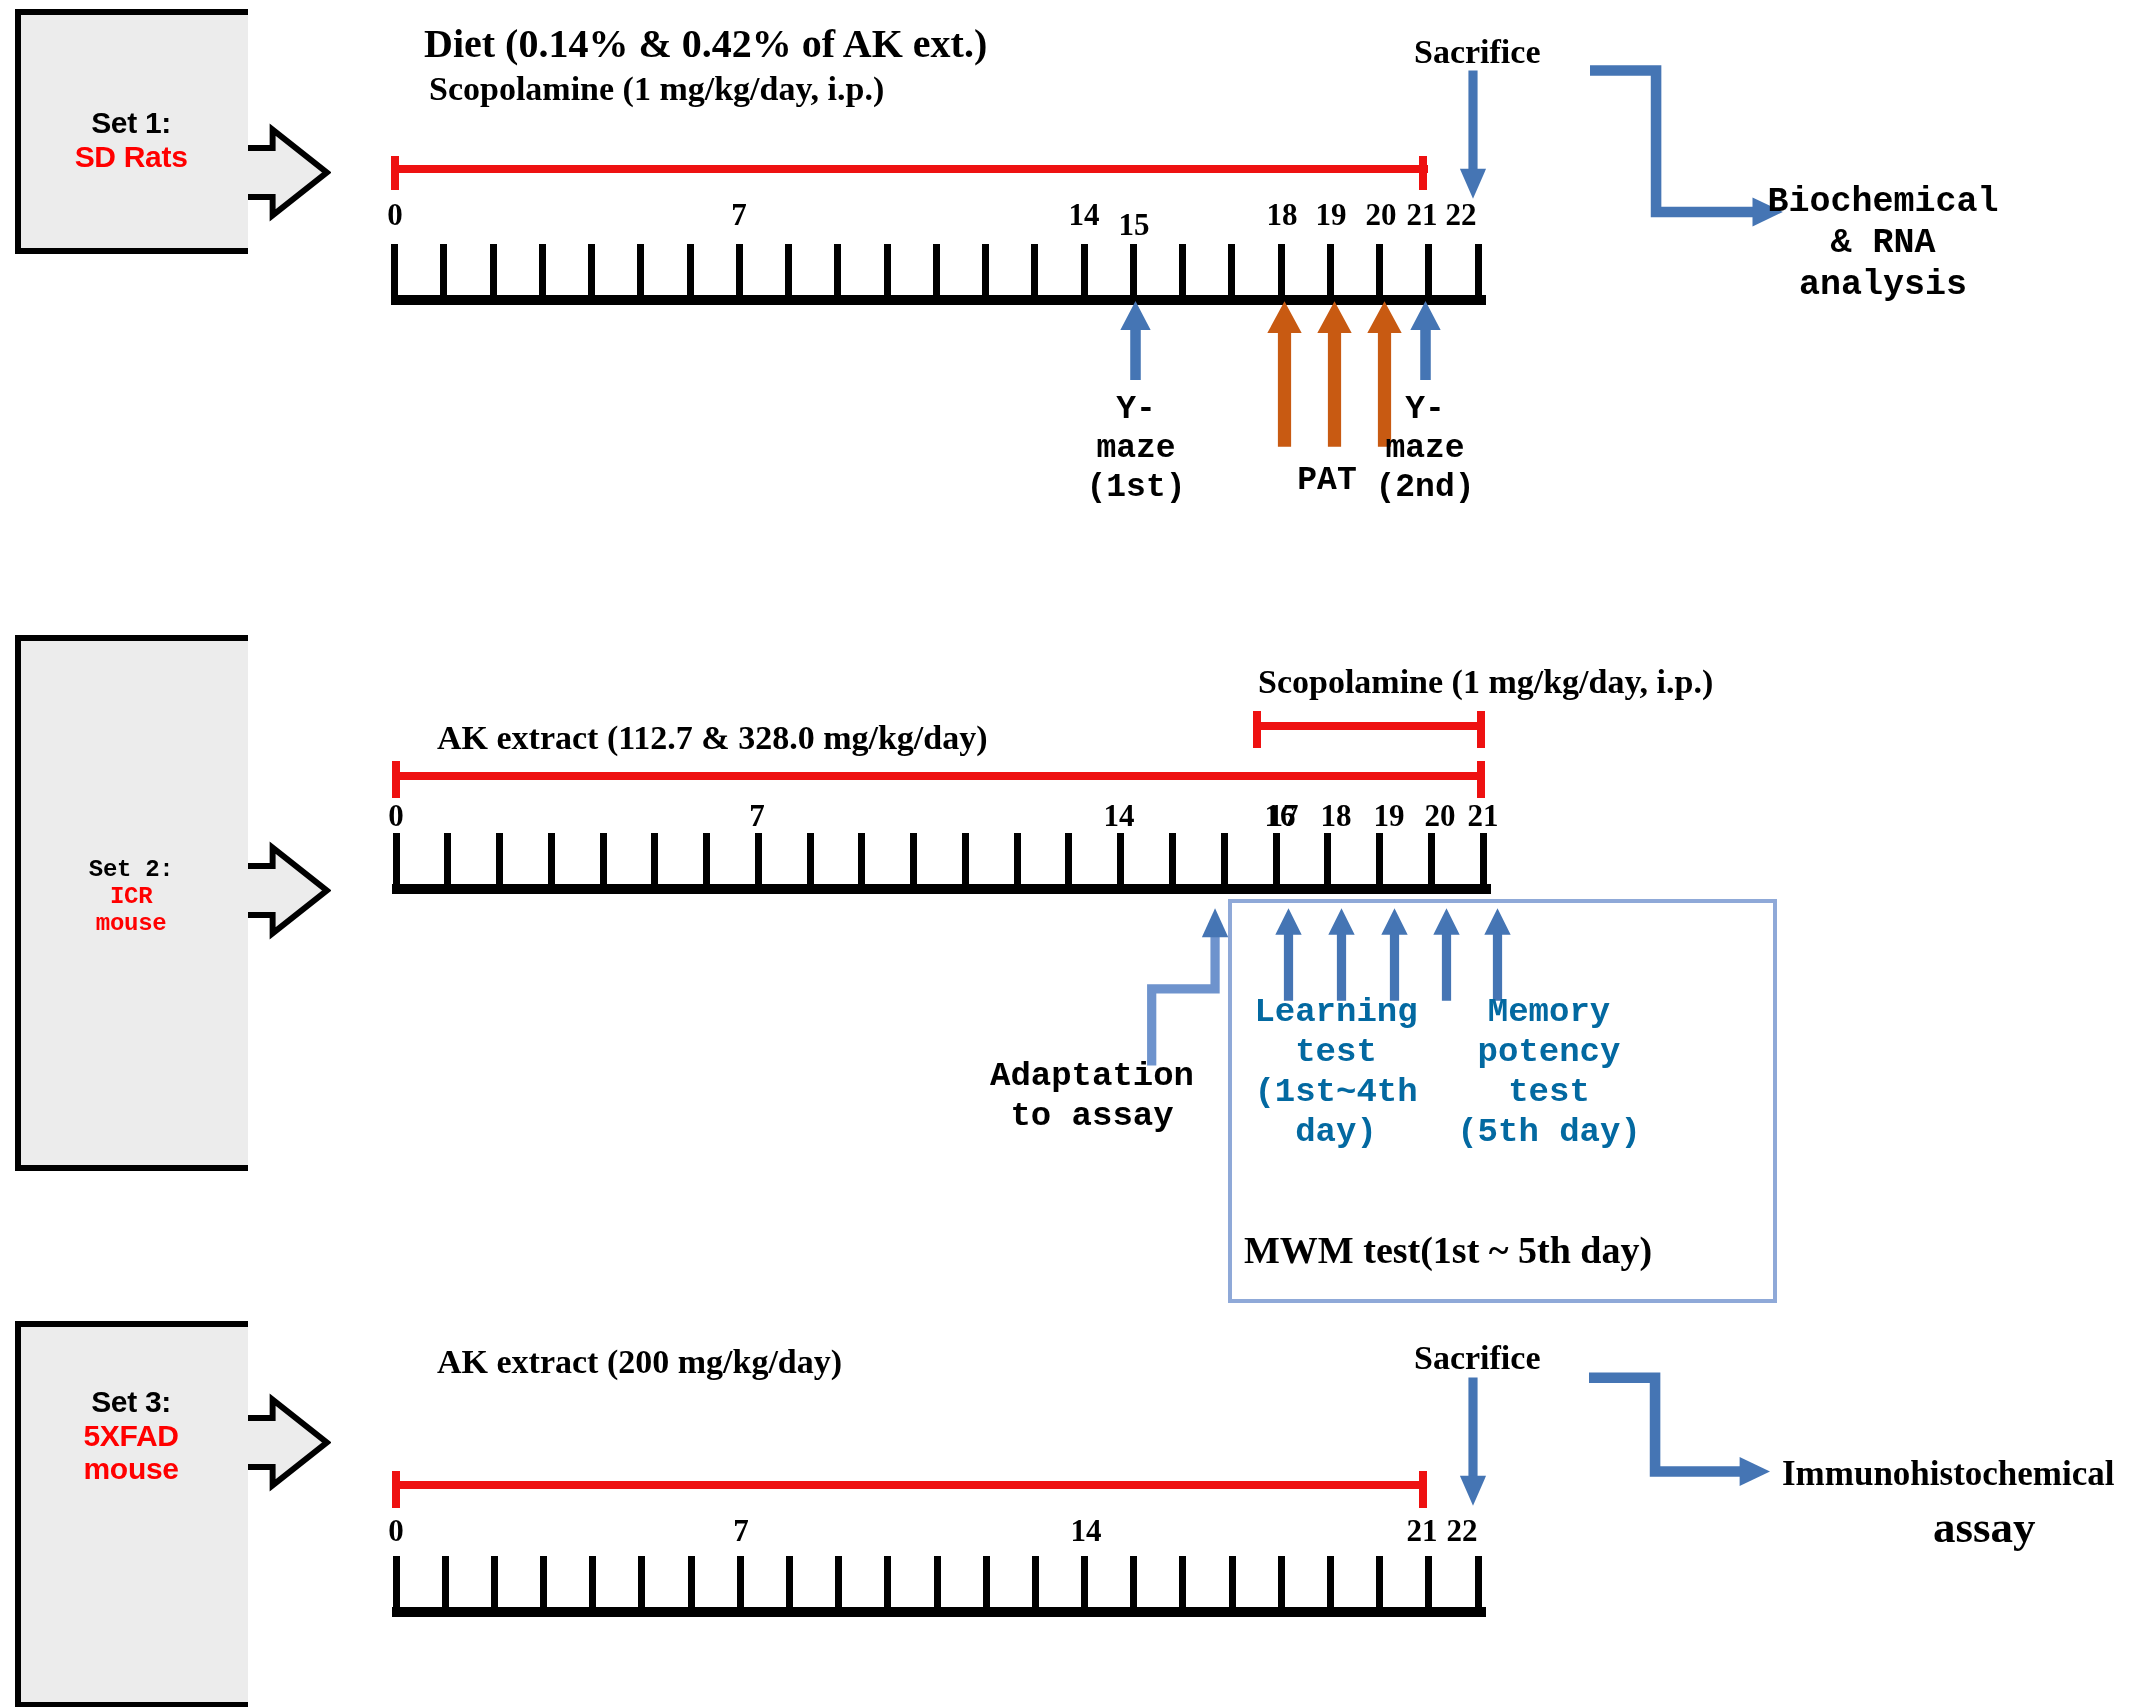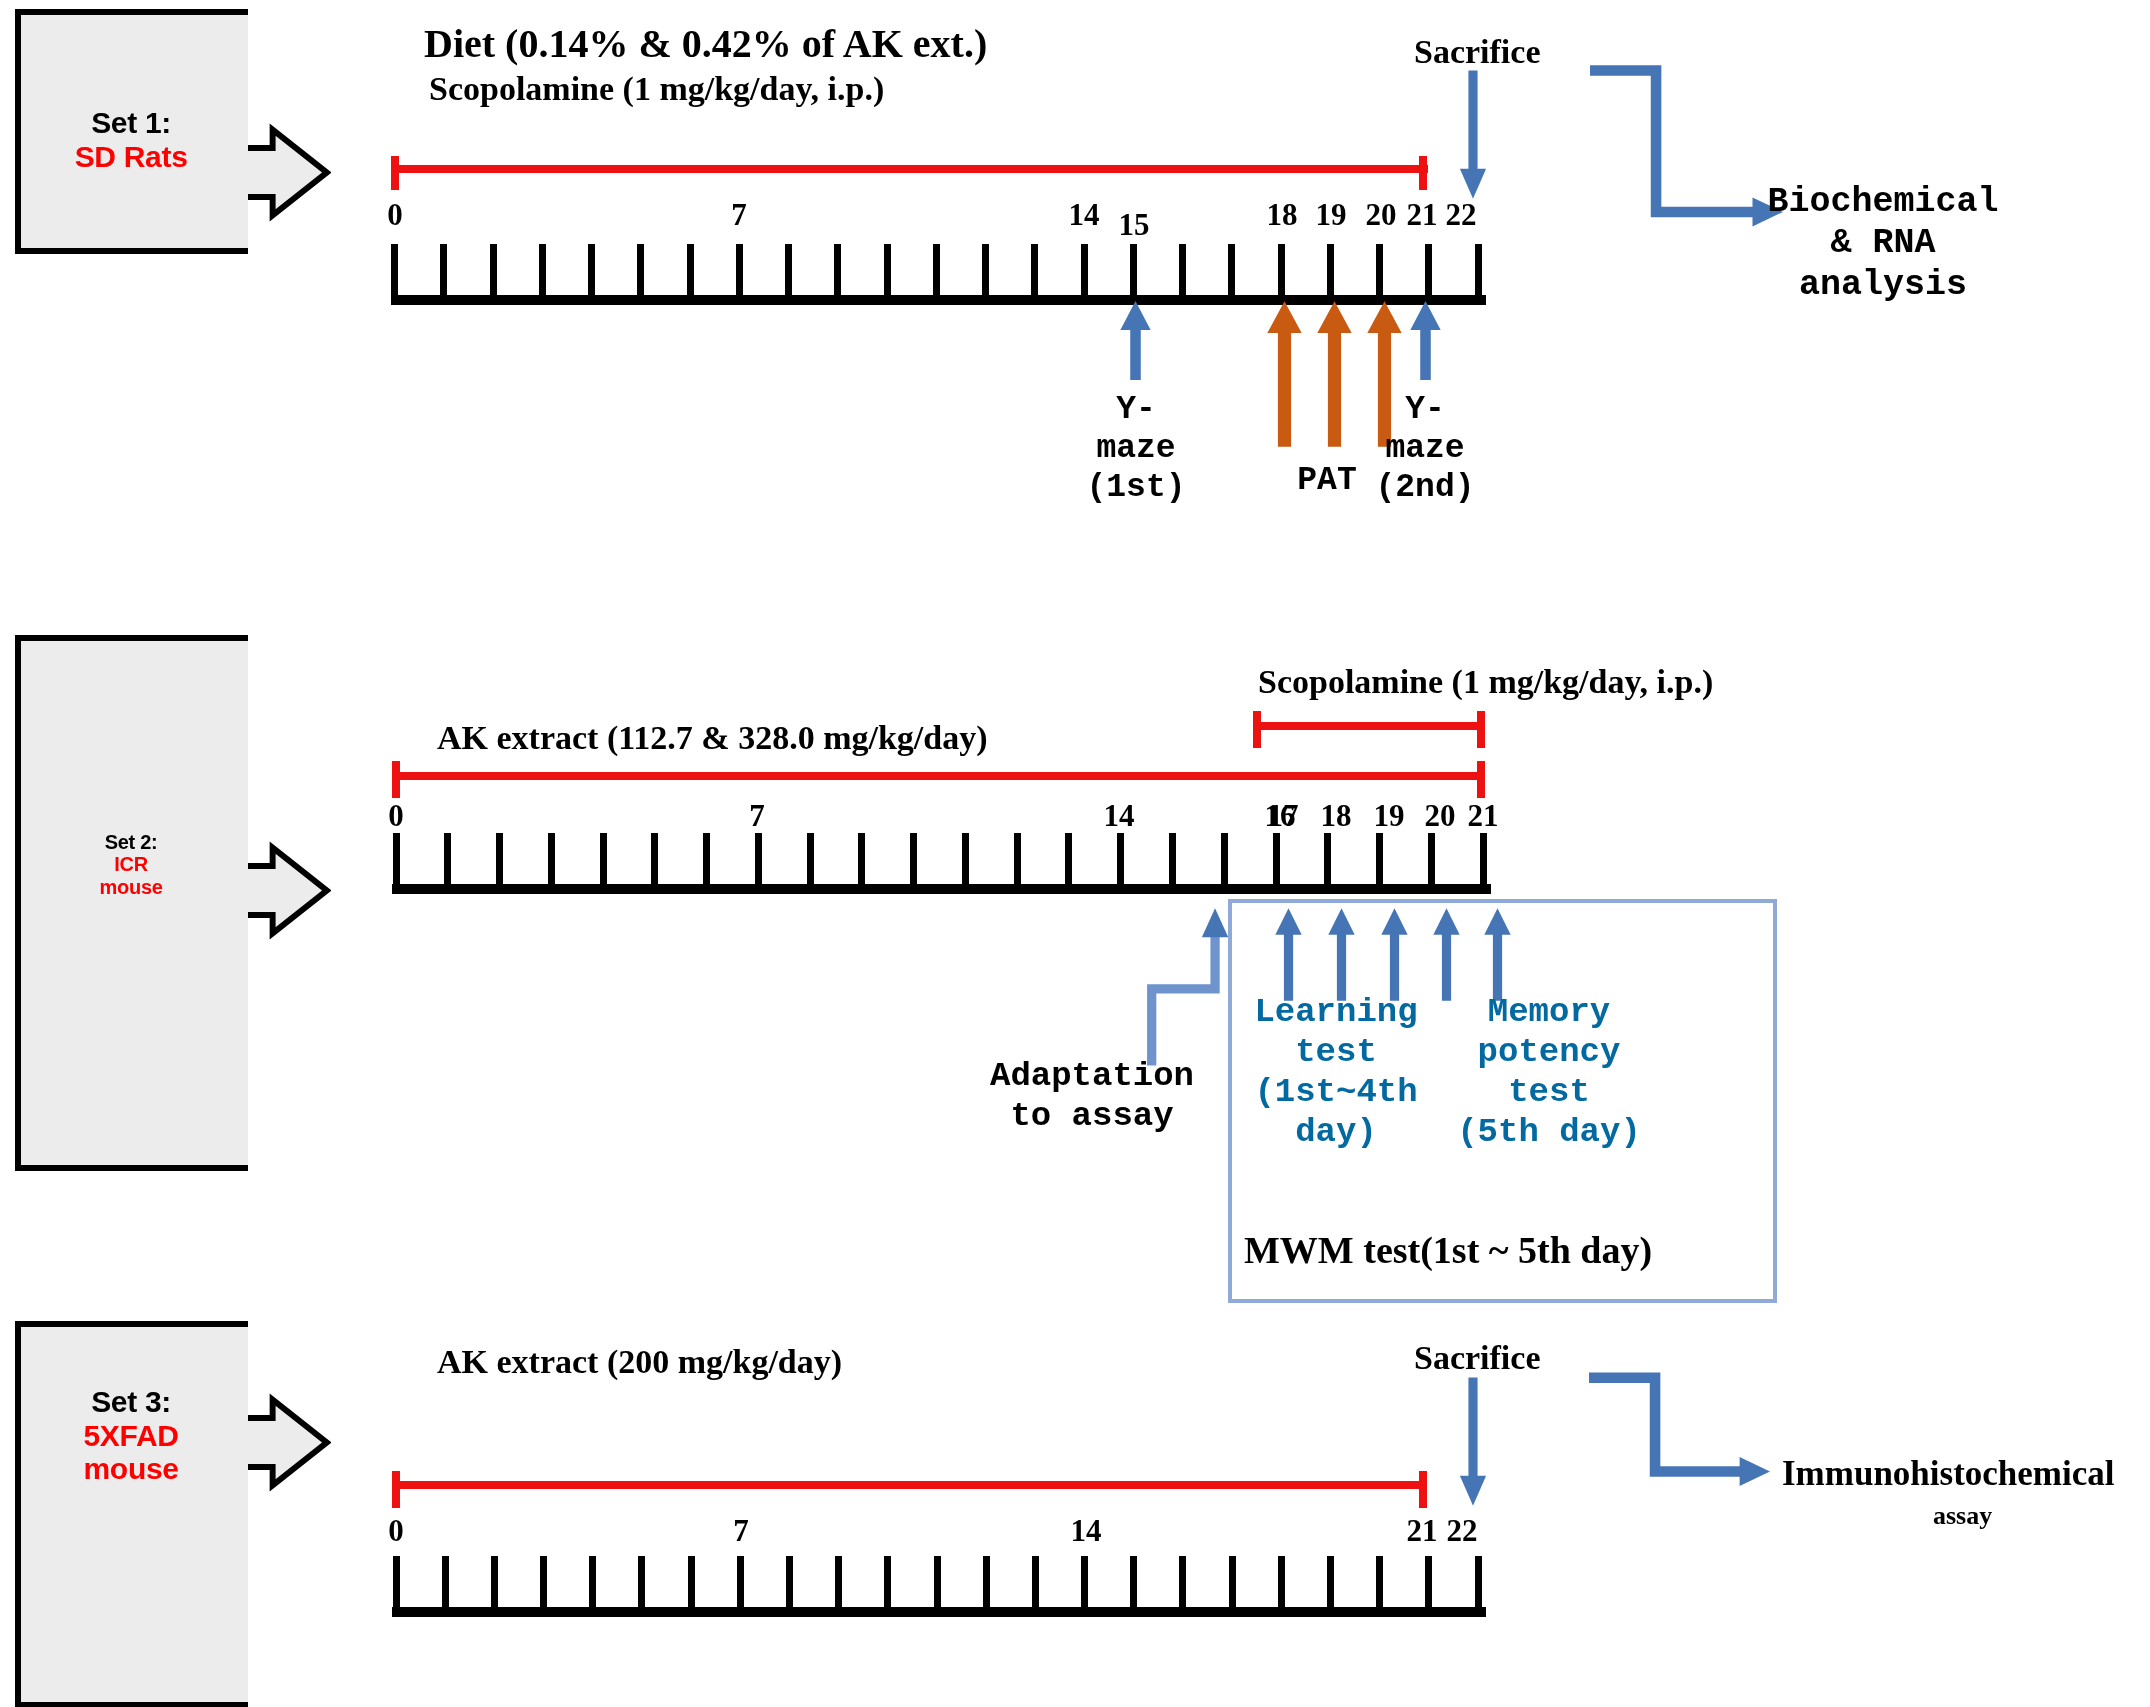--- a/index.html
+++ b/index.html
@@ -170,21 +170,21 @@
   </div>
 </div>
 
 <div>
 
   <div class="groupbox" style="left:14.6px;top:635px;width:233px;height:536px;"></div>
   <svg class="blockarrow" style="left:238px;top:841px;" width="93" height="99" viewBox="0 0 140 150">
     <path d="M0 38 L52 38 L52 10 L134 75 L52 140 L52 112 L0 112 Z" fill="#ececec" stroke="#000" stroke-width="9"></path>
   </svg>
   <div class="groupbox" style="left:14.6px;top:635px;width:233px;height:536px;border-right:none;"></div>
-  <div class="grouptext" style="left:14.6px;top:831px;width:233px;font-size:20px;">
+  <div class="grouptext" style="left:14.6px;top:857px;width:233px;font-size:24px;font-family:Liberation Mono, monospace;">
     <div class="gt-black">Set 2:</div>
     <div class="gt-red">ICR</div>
     <div class="gt-red">mouse</div>
   </div>
 
   <div class="txt" style="left:1258px;top:662px;font-size:34px;">Scopolamine (1 mg/kg/day, i.p.)</div>
   <div class="redcap" style="left:1253px;top:711px;height:37px;"></div>
   <div class="redbar" style="left:1253px;top:722px;width:232px;"></div>
   <div class="redcap" style="left:1477px;top:711px;height:37px;"></div>
 
@@ -329,15 +329,15 @@
   <div class="txt" style="left:1414px;top:1338px;font-size:34px;">Sacrifice</div>
   <svg class="abs" style="left:1456px;top:1377px;" width="34" height="132" viewBox="0 0 52 200">
     <path d="M26 0 L26 158" stroke="#4575b4" stroke-width="14" fill="none"></path>
     <path d="M26 196 L6 150 L46 150 Z" fill="#4575b4"></path>
   </svg>
   <svg class="abs" style="left:1589px;top:1367px;" width="218" height="172" viewBox="0 0 330 260">
     <path d="M0 16 L100 16 L100 158 L230 158" stroke="#4575b4" stroke-width="16" fill="none"></path>
     <path d="M274 158 L228 136 L228 180 Z" fill="#4575b4"></path>
   </svg>
   <div class="txt" style="left:1782px;top:1453px;font-size:35px;">Immunohistochemical</div>
-  <div class="txt" style="left:1933px;top:1501px;font-size:26px;">assay</div>
+  <div class="txt" style="left:1933px;top:1501px;font-size:45px;">assay</div>
 </div>
 
 
 </body></html>

